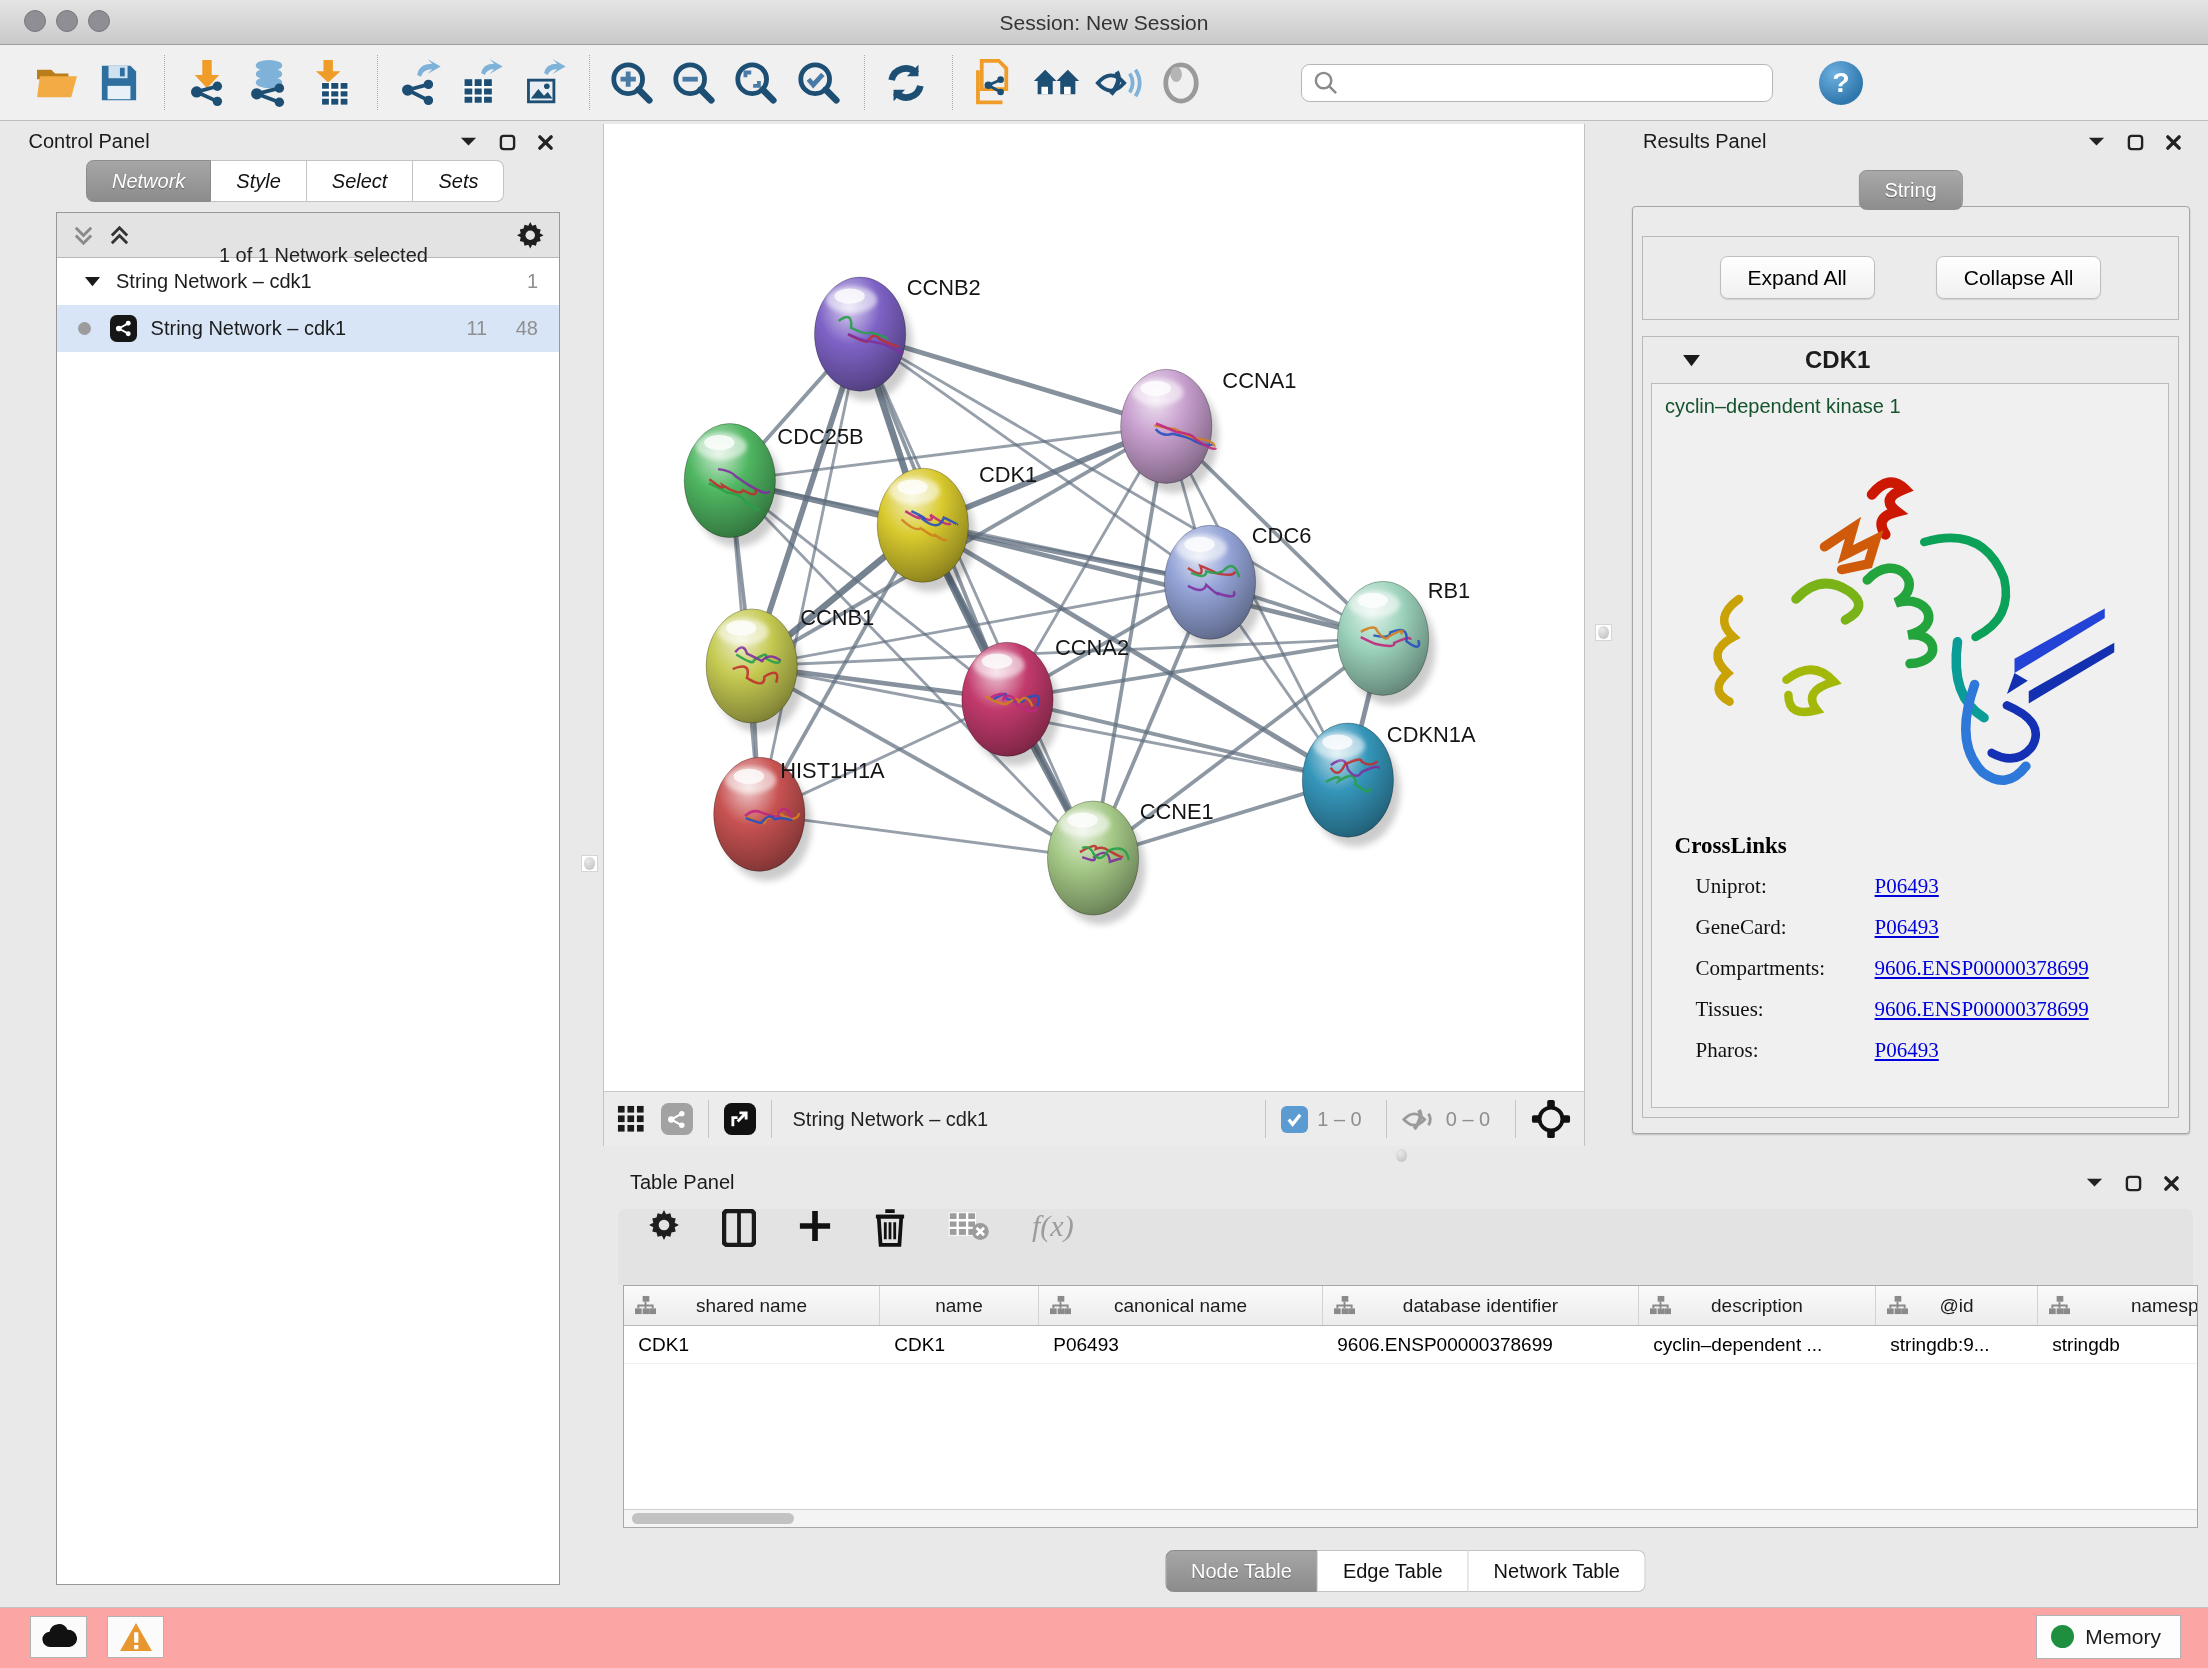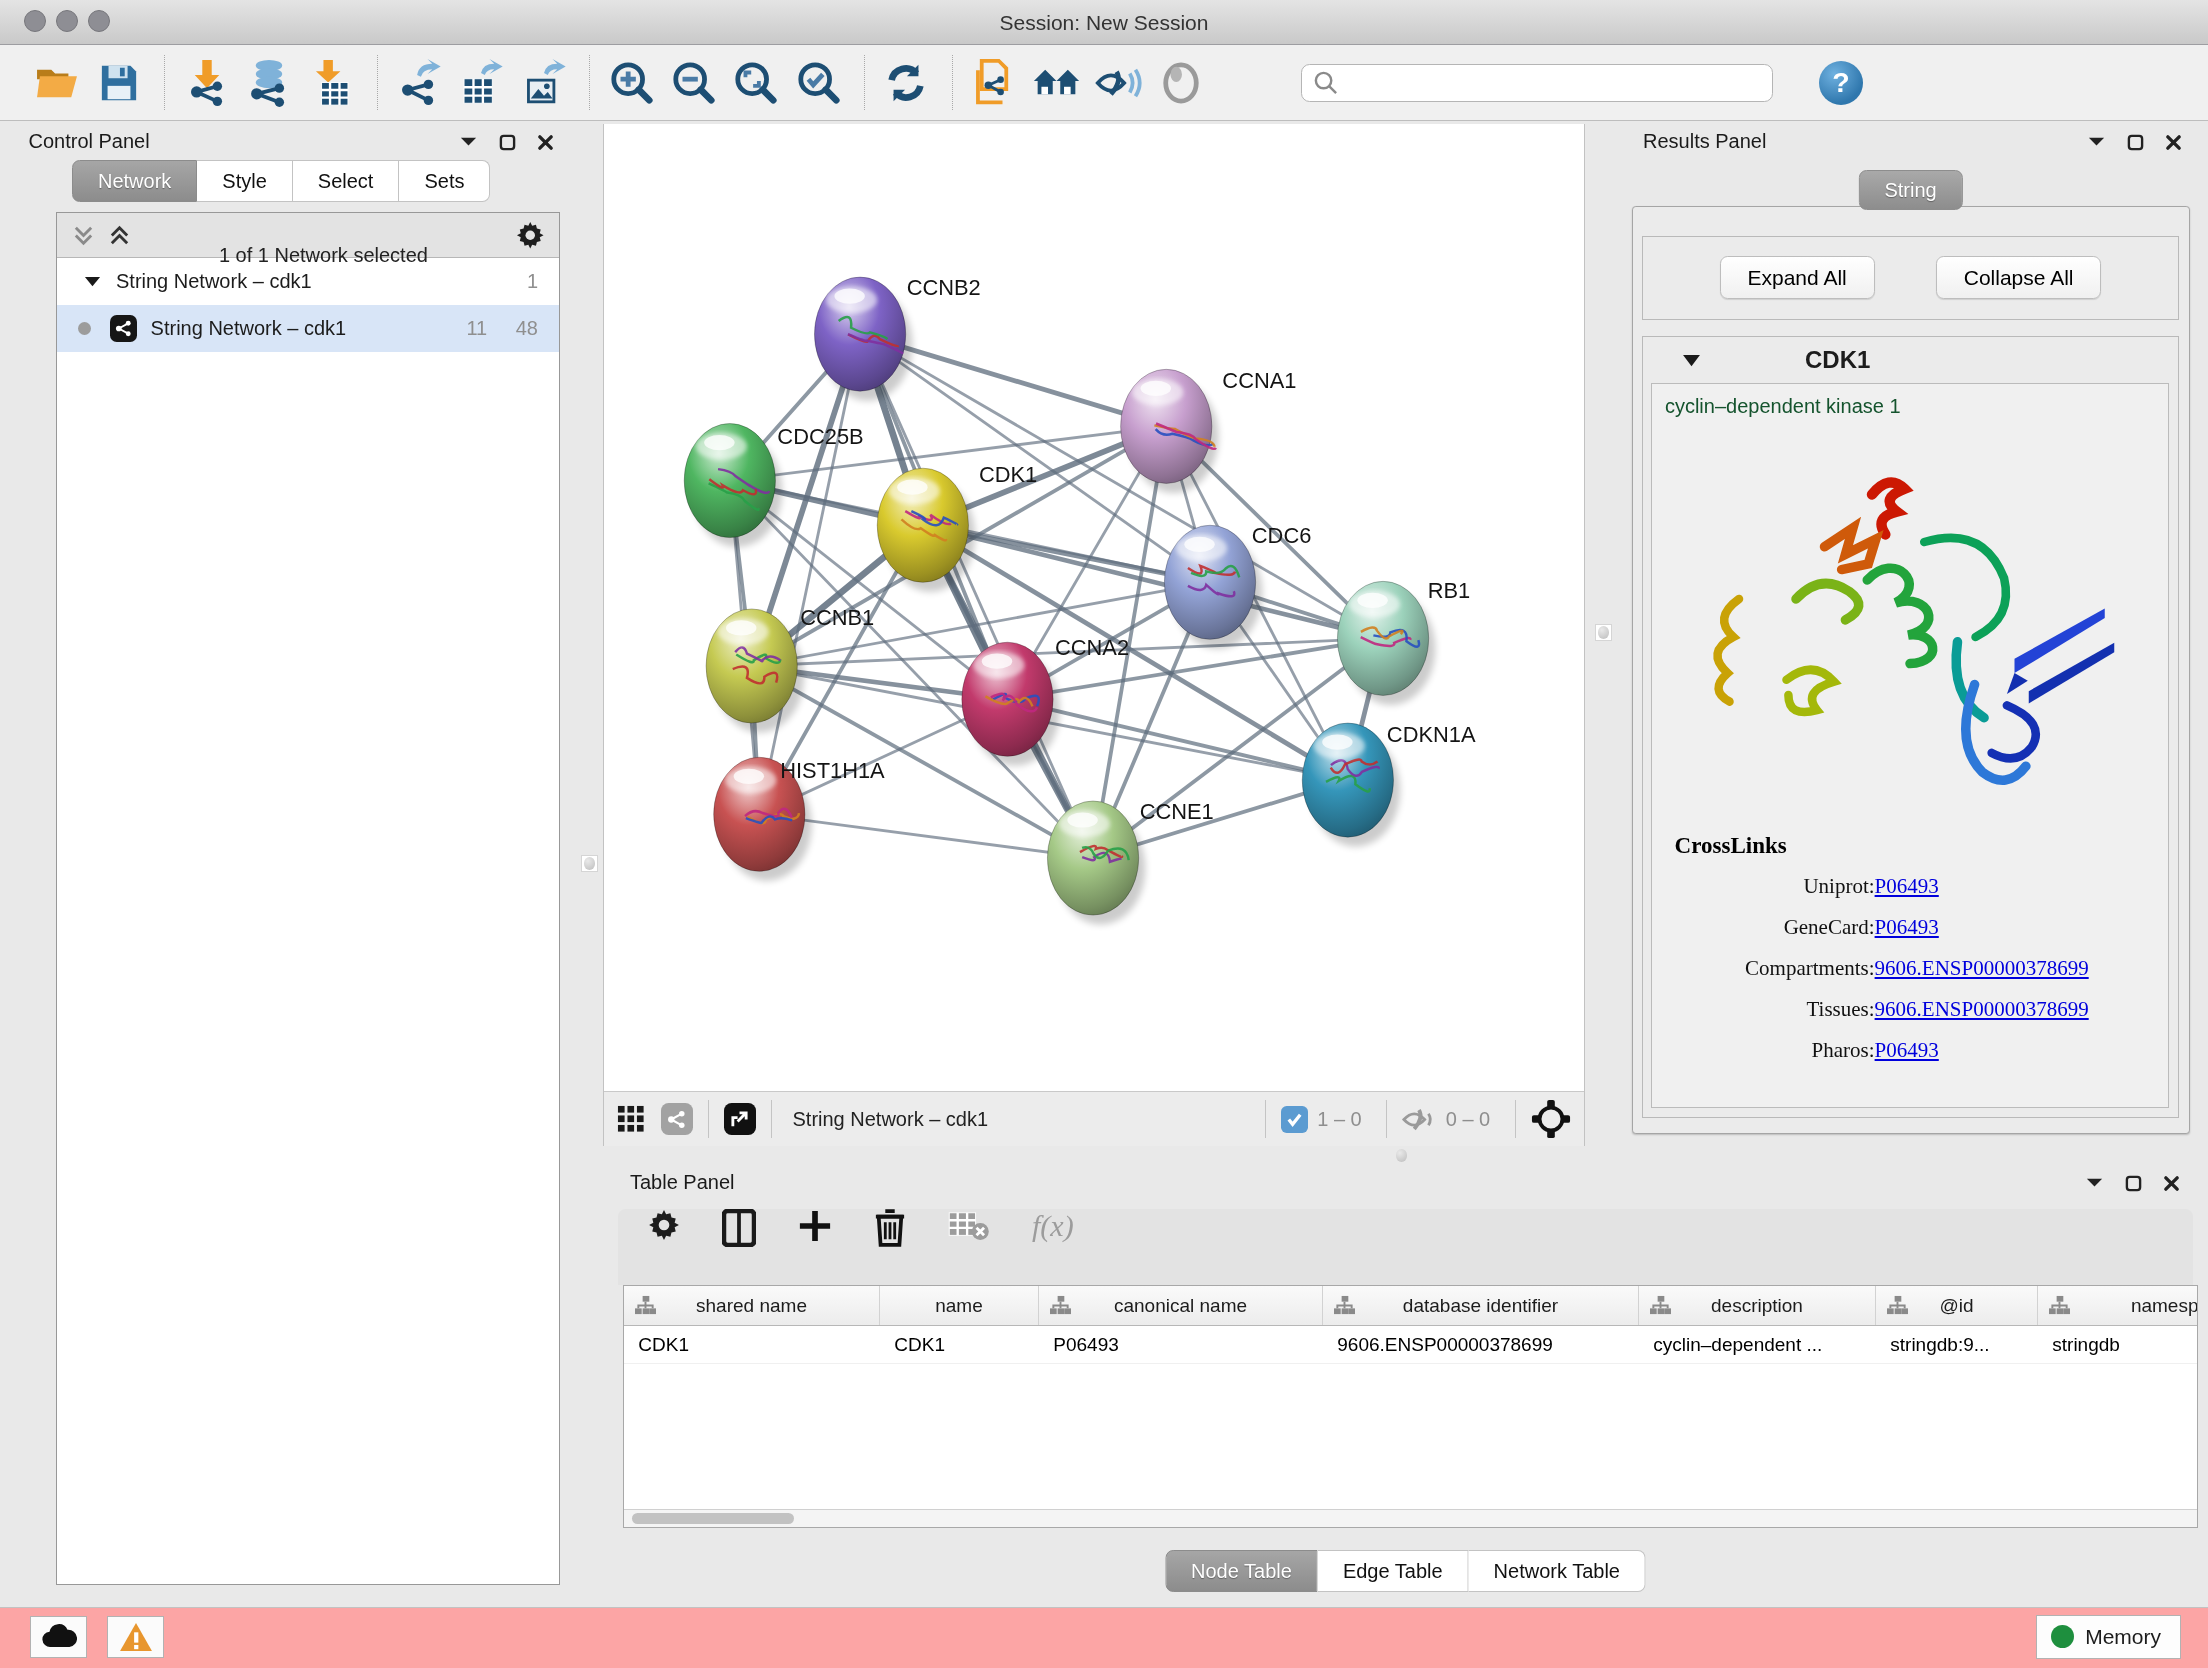--- a/index.html
+++ b/index.html
@@ -35,21 +35,21 @@
     font-size:20px; background:#fff; border:1px solid #c3c3c3; border-left:none; color:#111; }
   .tab:first-child { border-left:1px solid #c3c3c3; border-radius:7.6px 0 0 7.6px; }
   .tab:last-child { border-radius:0 7.6px 7.6px 0; }
   .tab.sel { background:linear-gradient(#a6a6a6,#8c8c8c); color:#fff; border-color:#8c8c8c;
     text-shadow:0 1px 1px rgba(0,0,0,.35); }
 
   
   #control-panel { position:absolute; left:0; top:124px; width:571px; height:1480px; }
   #cp-head { position:absolute; left:28.5px; top:5.7px; }
   #cp-ctl { position:absolute; right:17px; top:9.5px; }
-  #cp-tabs { position:absolute; left:72px; top:36px; }
+  #cp-tabs { position:absolute; left:86px; top:36px;font-style:italic; }
   #cp-box { position:absolute; left:56px; top:88px; width:504px; height:1373px;
     background:#fff; border:1px solid #989898; }
   #cp-toolbar { height:45px; background:#e3e3e3; border-bottom:1px solid #b7b7b7;
     display:flex; align-items:center; padding:0 15px; }
   #cp-status { flex:1; text-align:center; font-size:20px; color:#222;margin-top:40px; }
   .tree-row { height:47px; display:flex; align-items:center; font-size:20px; }
   .tree-row .grow { flex:1; }
   .tree-row .cnt { color:#8f8f8f; margin-right:21px; }
   #tree-child { background:#d8e5f7; }
   .chip { width:27px; height:27px; border-radius:6.7px; background:#161616; display:flex;
@@ -86,21 +86,21 @@
     font-size:21px; padding:8.6px 27px; box-shadow:0 1px 1px rgba(0,0,0,.12); }
   #cdk-box { position:absolute; left:9.5px; top:129px; width:537px; height:782px; border:1.9px solid #b9b9b9; }
   #cdk-head { height:46px; display:flex; align-items:center; }
   #cdk-title { font-size:24px; font-weight:bold; margin-left:103px; }
   #cdk-content { position:absolute; left:7.6px; top:46px; width:518px; height:725px;
     background:#f0f0f0; border:1px solid #bbb; overflow:hidden; }
   #cdk-desc { font-size:20px; margin:11.4px 0 0 13.3px; color:#14532d; }
   #crosslinks { position:absolute; left:23px; top:449px; font-family:"Liberation Serif",serif; }
   #crosslinks h3 { font-size:23px; margin-bottom:15px; color:#000; }
   .cl-row { display:flex; margin-bottom:16px; font-size:21px; }
-  .cl-label { width:179px; margin-left:21px; color:#111;text-align:right; }
+  .cl-label { width:179px; margin-left:21px; color:#111; }
   .cl-link { color:#0000dd; text-decoration:underline; }
 
   
   #table-panel { position:absolute; left:603px; top:1165px; width:1605px; height:442px; }
   #tp-head { position:absolute; left:27px; top:5.7px; }
   #tp-ctl { position:absolute; right:28.5px; top:9.5px; }
   #tp-toolbar { position:absolute; left:15px; top:44px; width:1575px; height:76px;
     background:#e3e3e3; border-radius:7.6px 7.6px 0 0; display:flex; align-items:flex-start; padding-left:30px; gap:42px; }
   #tp-table { position:absolute; left:20px; top:120px; width:1575px; height:243px; background:#fff;
     border:1px solid #a8a8a8; overflow:hidden; }

